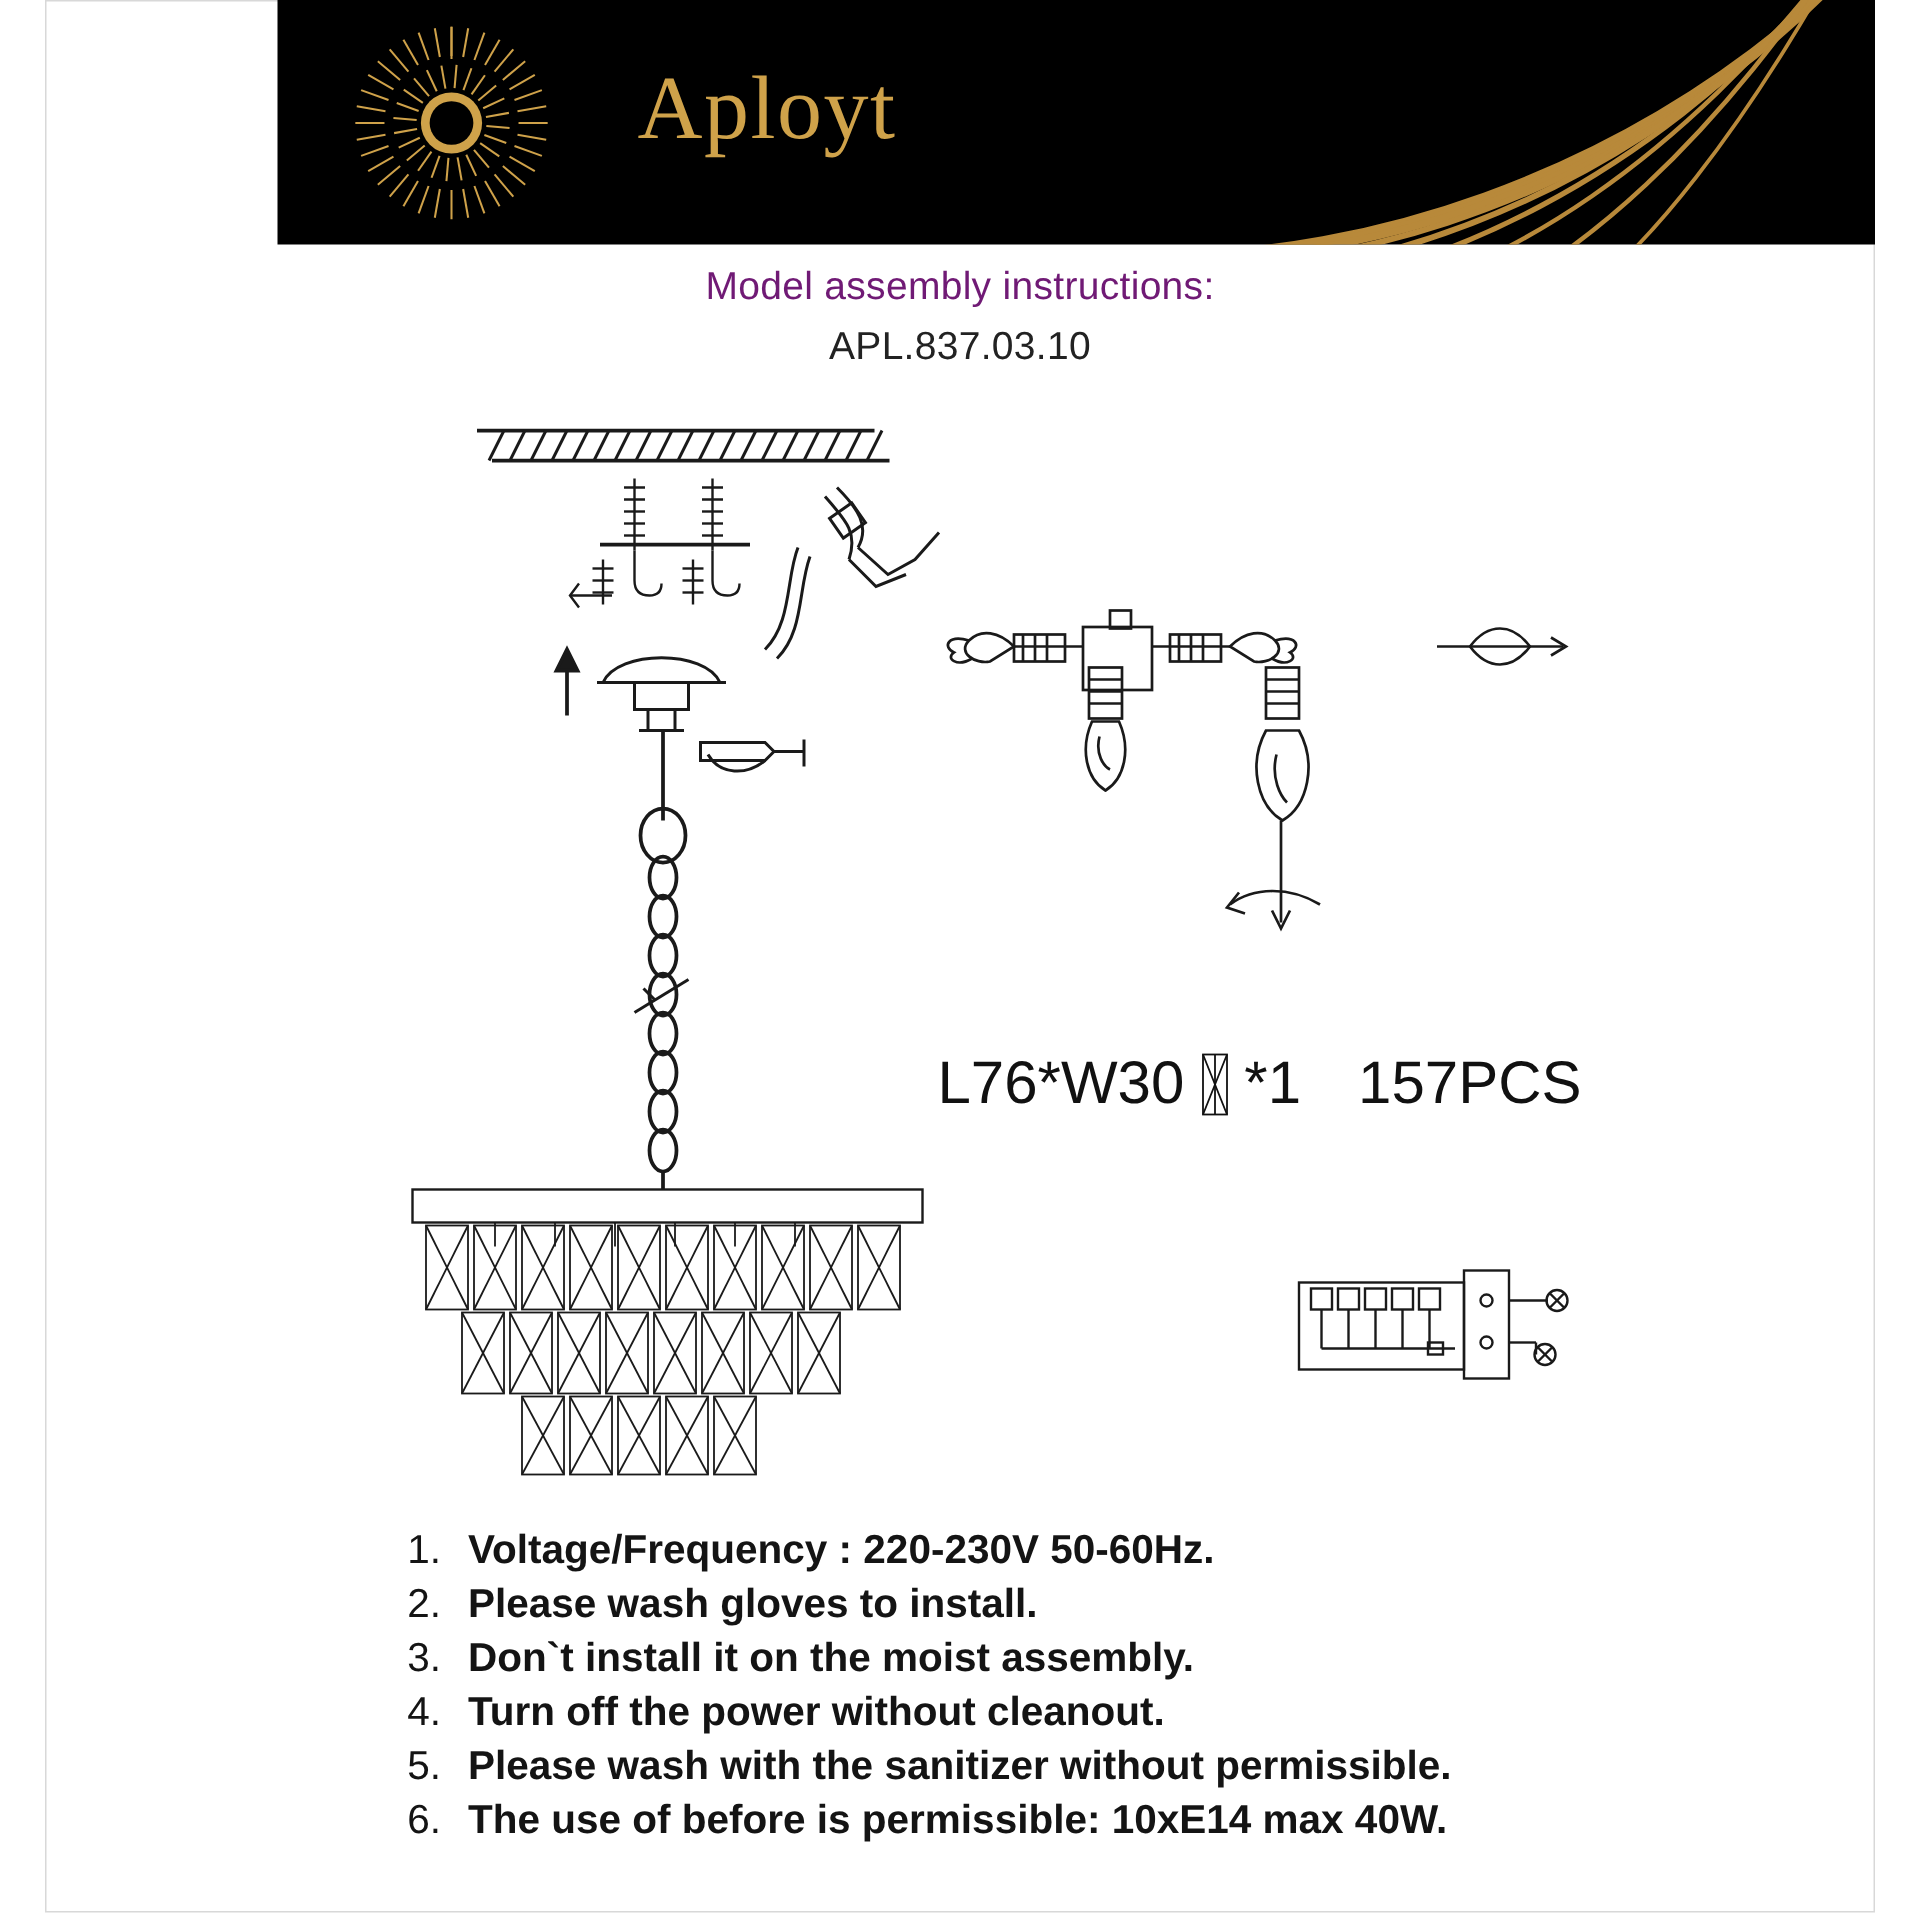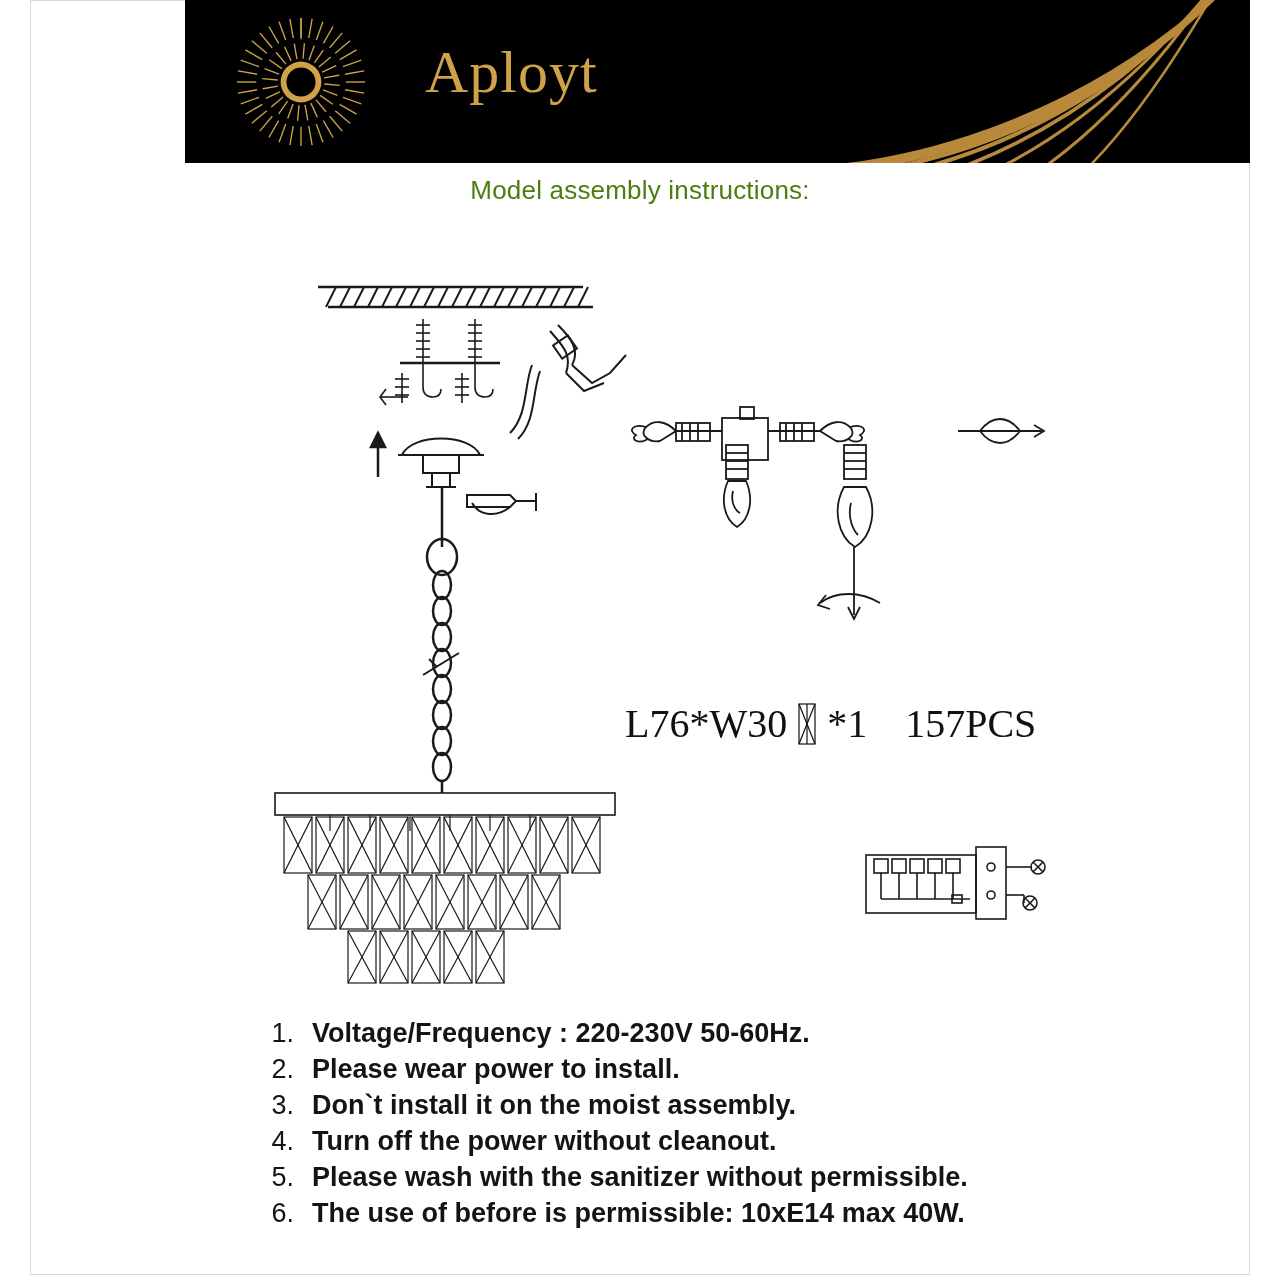--- a/index.html
+++ b/index.html
@@ -59,42 +59,42 @@
 
   
   .title-block {
     position: absolute;
     left: 0; top: 175px;
     width: 1280px;
     text-align: center;
   }
   .title-line1 {
     font-size: 26px;
-    color: #4d7c0f;
+    color: #701a75;
     letter-spacing: .2px;
   }
   .title-line2 {
     font-size: 26px;
     color: #222;
     margin-top: 9px;
     letter-spacing: .2px;
   }
 
   
   .drawing {
     position: absolute;
     left: 180px; top: 255px;
     width: 1000px; height: 745px;
   }
 
   
   .spec {
     position: absolute;
     left: 625px; top: 700px;
-    font-family: Liberation Serif, serif;
+    font-family: Liberation Sans, sans-serif;
     font-size: 40px;
     color: #111;
     white-space: nowrap;
     display: flex;
     align-items: center;
     gap: 6px;
   }
   .spec .crystal-ico {
     display: inline-block;
     width: 22px; height: 44px;
@@ -224,20 +224,21 @@
         <path d="M160 358 C 290 318 425 218 510 80" stroke-width="3.5"></path>
         <path d="M205 359 C 320 310 440 196 516 56" stroke-width="3"></path>
         <path d="M255 360 C 350 300 455 172 520 32" stroke-width="3"></path>
         <path d="M305 360 C 375 296 468 150 522 10" stroke-width="2.5"></path>
       </g>
     </svg>
   </div>
 
   <div class="title-block">
     <div class="title-line1">Model assembly instructions:</div>
+    <div class="title-line2">APL.837.03.10</div>
   </div>
 
   <svg class="drawing" viewBox="0 0 1000 745">
     <g stroke="#1a1a1a" fill="none" stroke-width="2">
 
       <g>
         <line x1="138" y1="32" x2="403" y2="32" stroke-width="2.5"></line>
         <line x1="148" y1="52" x2="413" y2="52" stroke-width="2.5"></line>
         <line x1="146" y1="52" x2="156" y2="32"></line>
         <line x1="160" y1="52" x2="170" y2="32"></line>
@@ -514,21 +515,21 @@
     <span>157PCS</span>
   </div>
 
   <div class="notes">
     <div class="note-row">
       <span class="note-num">1.</span>
       <span class="note-text">Voltage/Frequency : 220-230V 50-60Hz.</span>
     </div>
     <div class="note-row">
       <span class="note-num">2.</span>
-      <span class="note-text">Please wear power to install.</span>
+      <span class="note-text">Please wash gloves to install.</span>
     </div>
     <div class="note-row">
       <span class="note-num">3.</span>
       <span class="note-text">Don`t install it on the moist assembly.</span>
     </div>
     <div class="note-row">
       <span class="note-num">4.</span>
       <span class="note-text">Turn off the power without cleanout.</span>
     </div>
     <div class="note-row">

